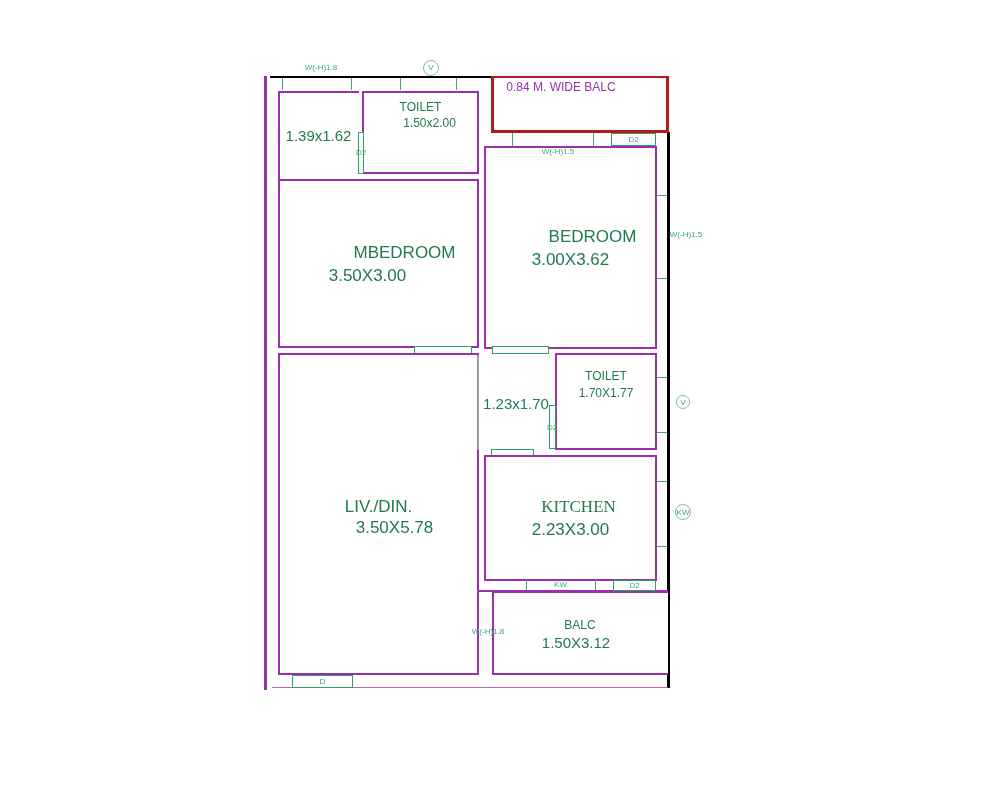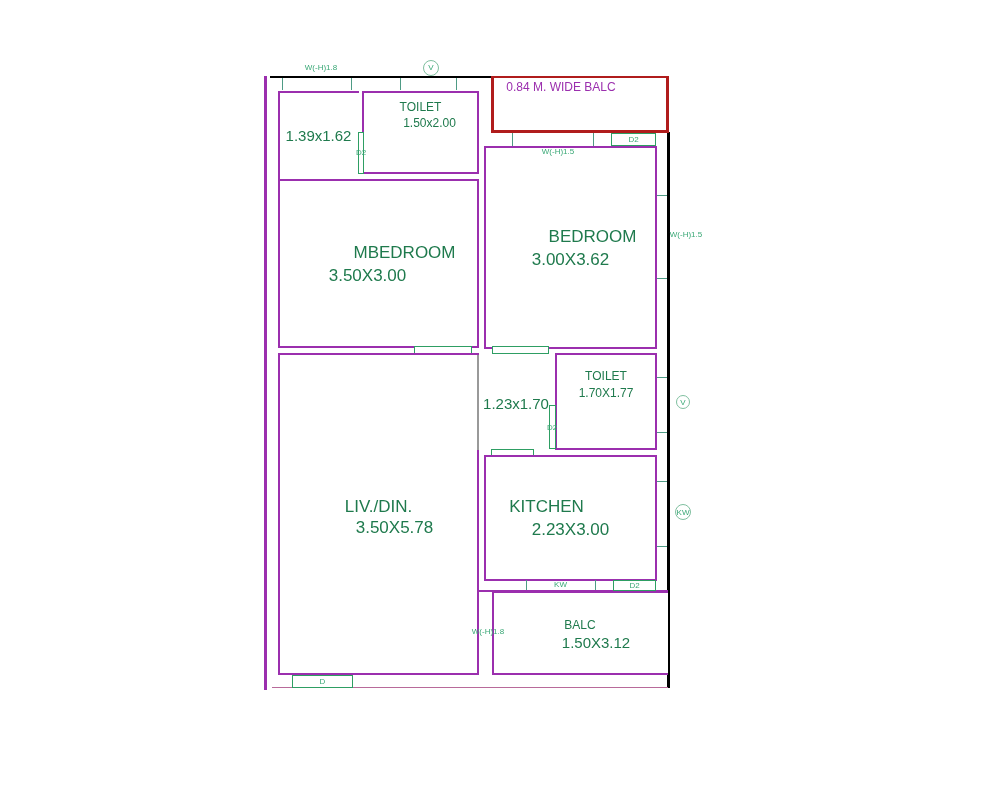--- a/index.html
+++ b/index.html
@@ -73,33 +73,33 @@
 <div class="lbl small" style="left:555px;top:370px;width:102px;">TOILET</div>
 <div class="lbl small" style="left:555px;top:387px;width:102px;">1.70X1.77</div>
 <div class="abs door" style="left:549px;top:405px;width:7px;height:44px;"></div>
 <div class="lbl tiny" style="left:545px;top:423px;width:14px;">D2</div>
 <div class="abs win" style="left:657px;top:377px;width:10px;border-left:none;border-top:1px solid #4e9b85;"></div>
 <div class="abs win" style="left:657px;top:432px;width:10px;border-left:none;border-top:1px solid #4e9b85;"></div>
 
 <div class="abs door" style="left:491px;top:449px;width:43px;height:7px;border-width:1px;"></div>
 
 <div class="abs room" style="left:484px;top:455px;width:173px;height:126px;"></div>
-<div class="lbl big" style="left:460px;top:497px;width:173px;">KITCHEN</div>
+<div class="lbl big" style="left:492px;top:497px;width:173px;font-family:Liberation Serif, serif;">KITCHEN</div>
 <div class="lbl big" style="left:484px;top:520px;width:173px;">2.23X3.00</div>
 <div class="abs win" style="left:657px;top:481px;width:10px;border-left:none;border-top:1px solid #4e9b85;"></div>
 <div class="abs win" style="left:657px;top:546px;width:10px;border-left:none;border-top:1px solid #4e9b85;"></div>
 <div class="abs win" style="left:526px;top:580px;height:10px;"></div>
 <div class="abs win" style="left:595px;top:580px;height:10px;"></div>
 <div class="lbl tiny" style="left:526px;top:580px;width:69px;">KW</div>
 <div class="abs door" style="left:613px;top:580px;width:43px;height:11px;"></div>
 <div class="lbl tiny" style="left:613px;top:581px;width:43px;">D2</div>
 
 <div class="abs room" style="left:492px;top:591px;width:176px;height:84px;border-right:none;"></div>
 <div class="lbl small" style="left:492px;top:619px;width:176px;">BALC</div>
-<div class="lbl mid" style="left:512px;top:634px;width:168px;">1.50X3.12</div>
+<div class="lbl mid" style="left:492px;top:634px;width:168px;">1.50X3.12</div>
 <div class="abs" style="left:477px;top:455px;width:2px;height:220px;background:#9b2fae;"></div>
 
 <div class="abs door" style="left:292px;top:675px;width:61px;height:13px;"></div>
 <div class="lbl tiny" style="left:292px;top:677px;width:61px;">D</div>
 
 <div class="lbl tiny" style="left:300px;top:63px;width:42px;">W(-H)1.8</div>
 <div class="abs circ" style="left:423px;top:60px;width:16px;height:16px;"></div>
 <div class="lbl tiny" style="left:423px;top:63px;width:16px;">V</div>
 <div class="lbl tiny" style="left:537px;top:147px;width:42px;">W(-H)1.5</div>
 <div class="lbl tiny" style="left:665px;top:230px;width:42px;">W(-H)1.5</div>

